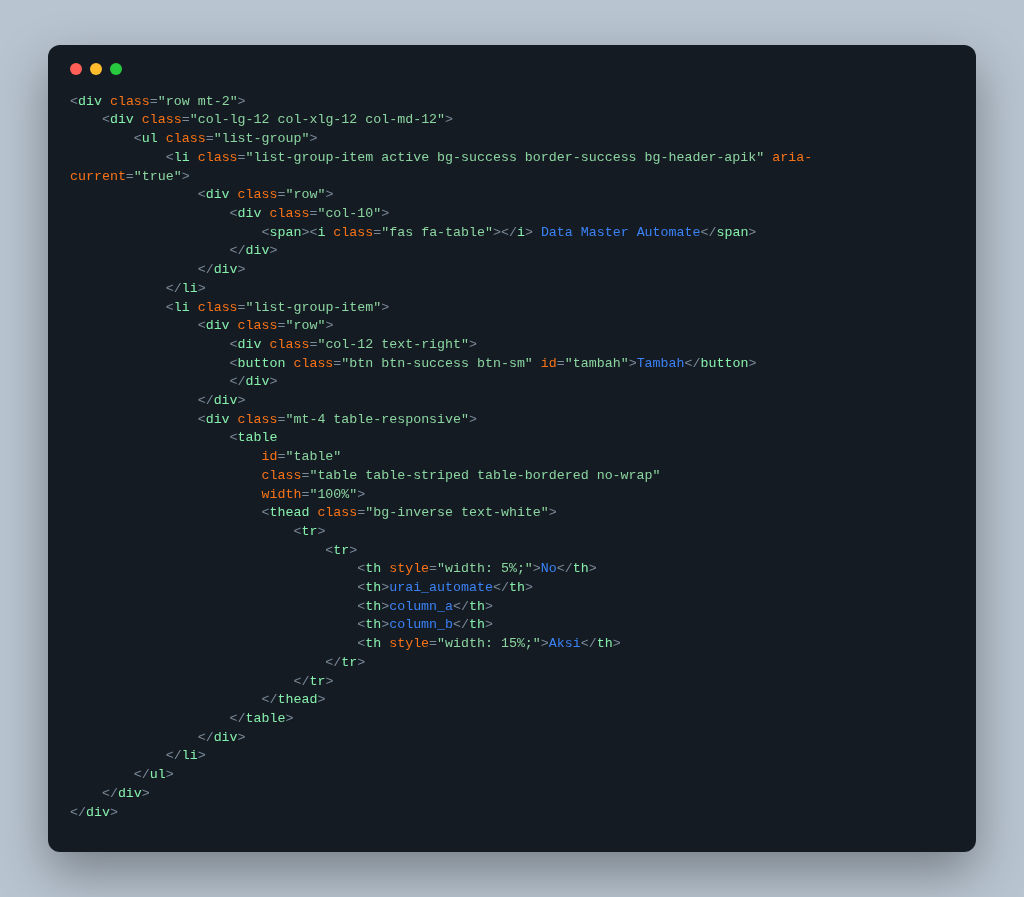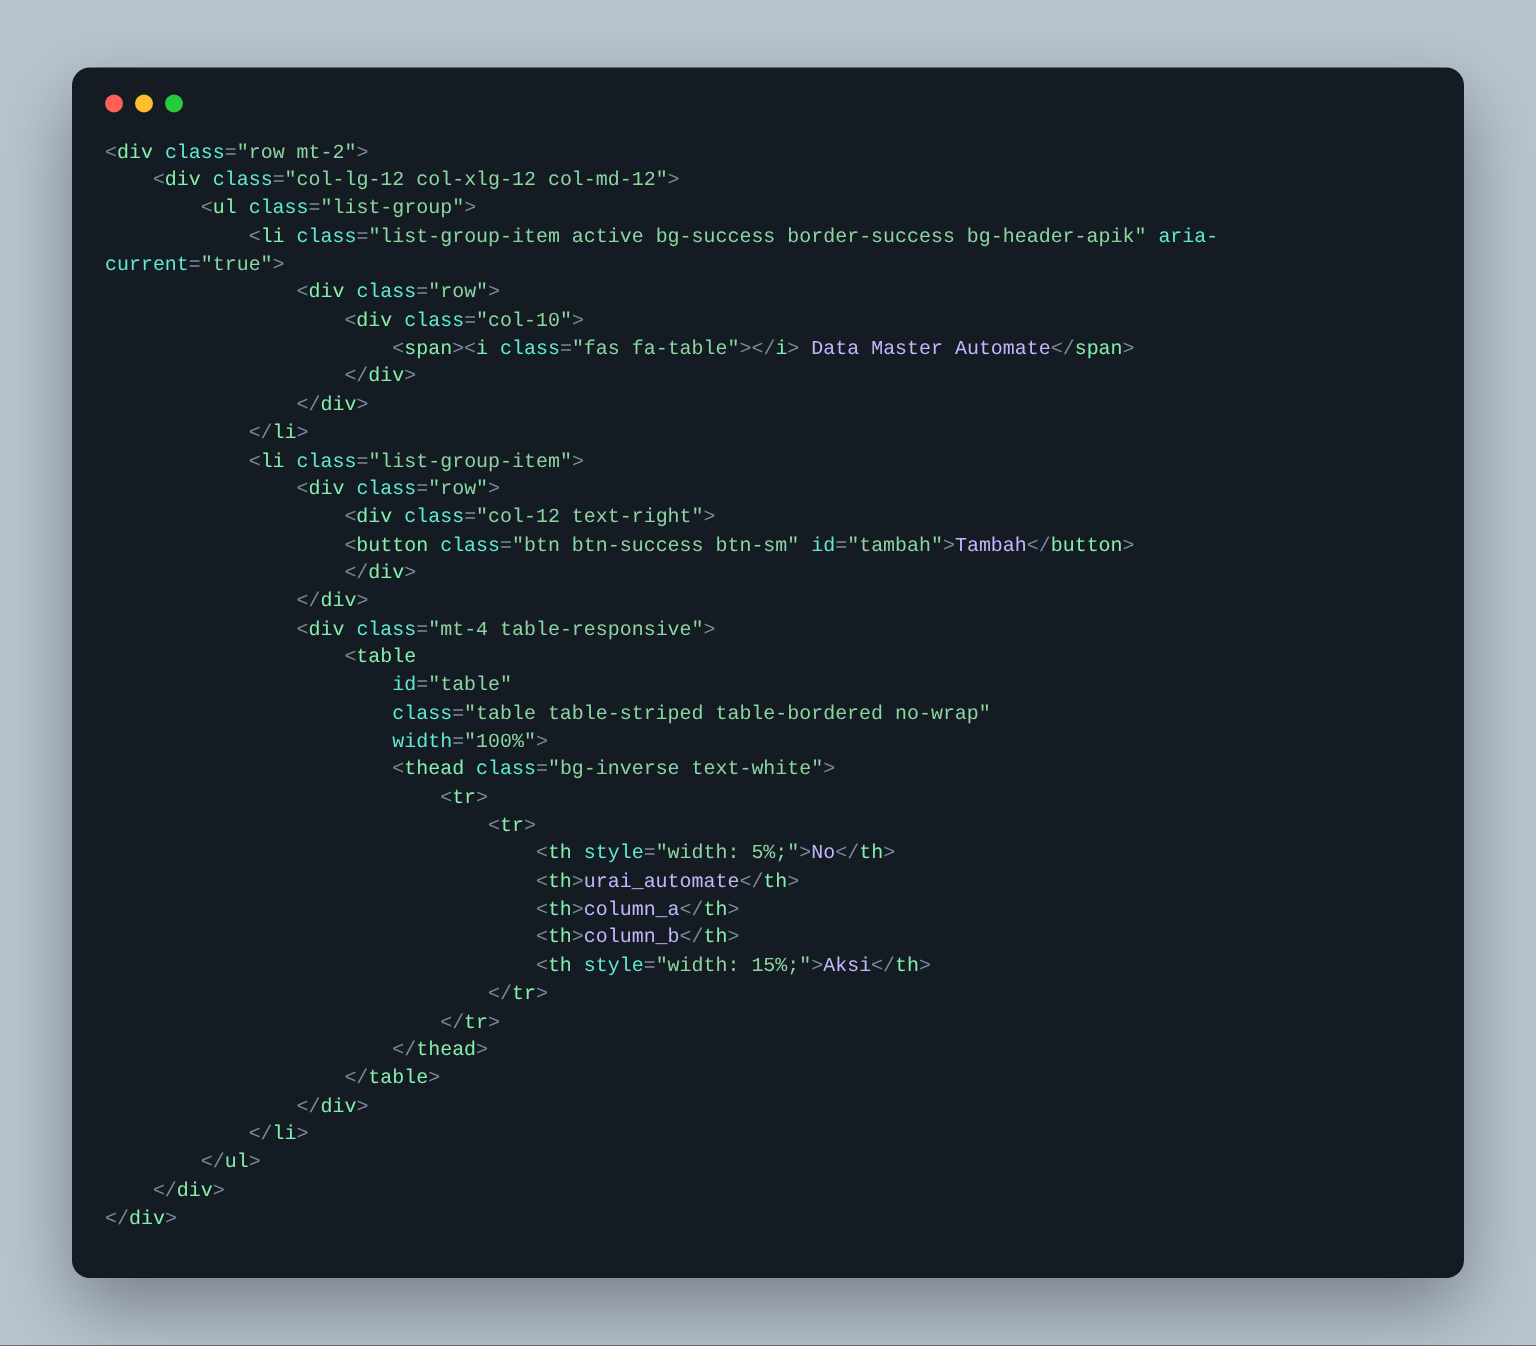--- a/index.html
+++ b/index.html
@@ -33,24 +33,24 @@
   .dot.red { background: #ff5f56; }
   .dot.yellow { background: #ffbd2e; }
   .dot.green { background: #27c93f; }
   .code {
     font-size: 13.3px;
     line-height: 18.7px;
     white-space: pre;
     color: #d4d4d4;
   }
   .t  { color: #86efac; }  
-  .a  { color: #5eead4; }  
+  .a  { color: #f97316; }  
   .s  { color: #8bd5a0; }  
   .p  { color: #7a8a99; }  
-  .tx { color: #c4b5fd; }  
+  .tx { color: #3b82f6; }  
 </style>
 </head>
 <body>
 
 <div class="window">
   <div class="titlebar">
     <div class="dot red"></div>
     <div class="dot yellow"></div>
     <div class="dot green"></div>
   </div>

